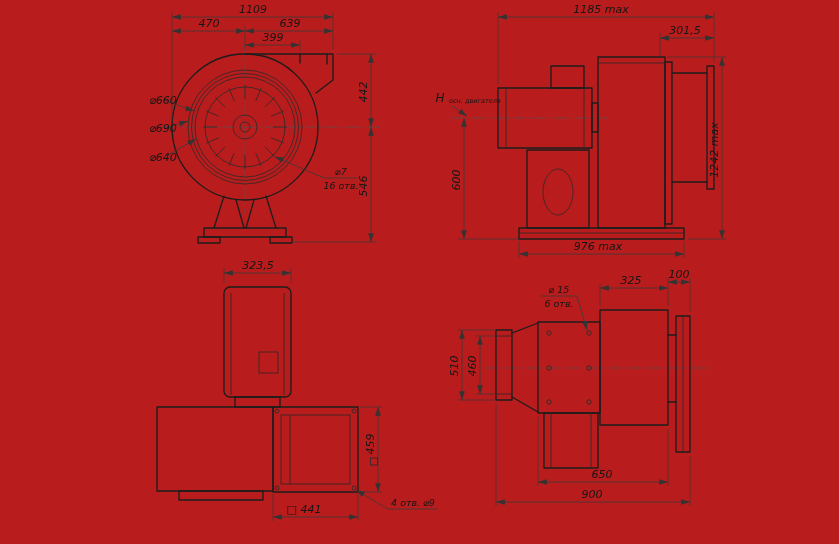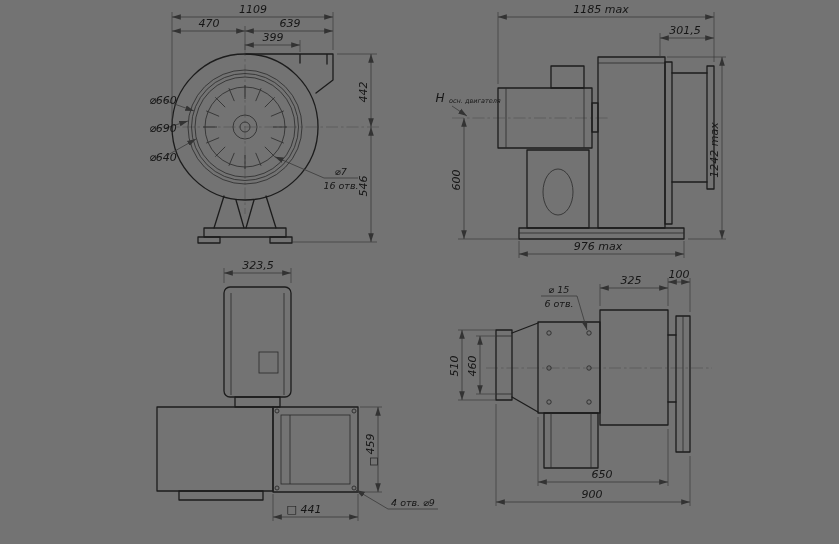--- a/index.html
+++ b/index.html
@@ -1,16 +1,16 @@
 <!DOCTYPE html>
 <html><head>
 <meta charset="utf-8">
 <style>
   html,body{margin:0;padding:0;background:#ffffff;}
-  .page{position:relative;width:839px;height:544px;background:#737373;overflow:hidden;
+  .page{position:relative;width:839px;height:544px;background:#b91c1c;overflow:hidden;
         font-family:"DejaVu Sans",sans-serif;}
   svg{display:block;}
   .part{stroke:#1c1c1c;stroke-width:1.3;fill:none;stroke-linejoin:round;stroke-linecap:round;}
   .thin{stroke:#2a2a2a;stroke-width:0.8;fill:none;}
   .dim{stroke:#3a3a3a;stroke-width:0.8;fill:none;}
   .ext{stroke:#3a3a3a;stroke-width:0.7;fill:none;}
   .cl{stroke:#555;stroke-width:0.7;fill:none;stroke-dasharray:12 3 2.5 3;}
   .hole{stroke:#2a2a2a;stroke-width:0.9;fill:none;}
   text.dim-t{font:italic 11px "DejaVu Sans",sans-serif;fill:#161616;text-anchor:middle;}
   text.dim-s{font:italic 9.5px "DejaVu Sans",sans-serif;fill:#161616;text-anchor:middle;}

